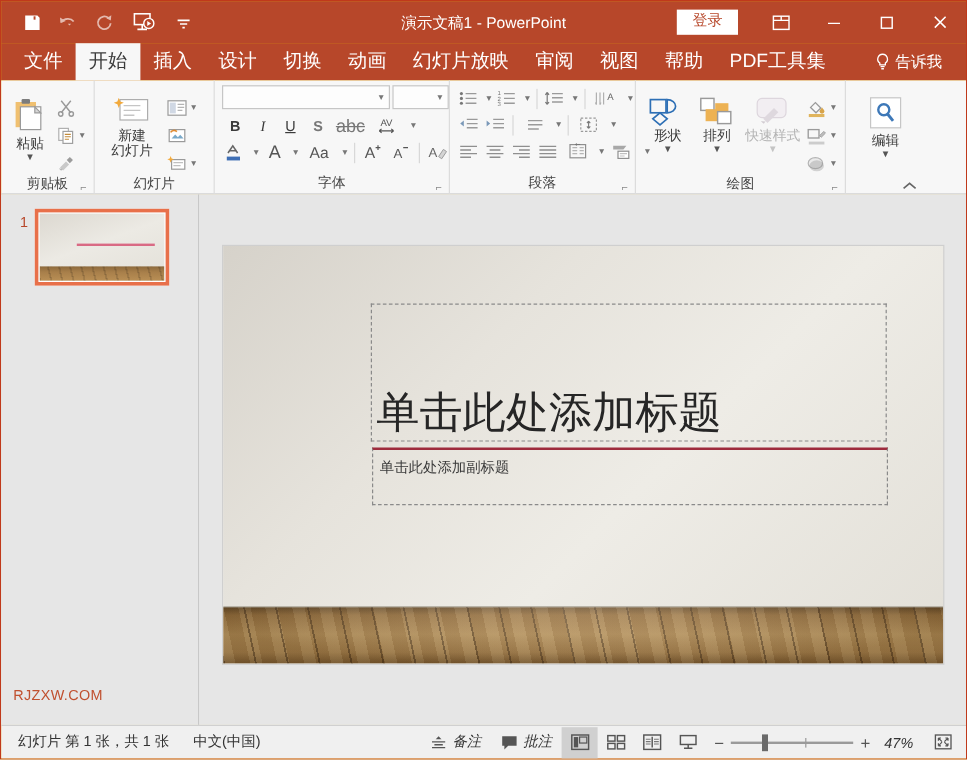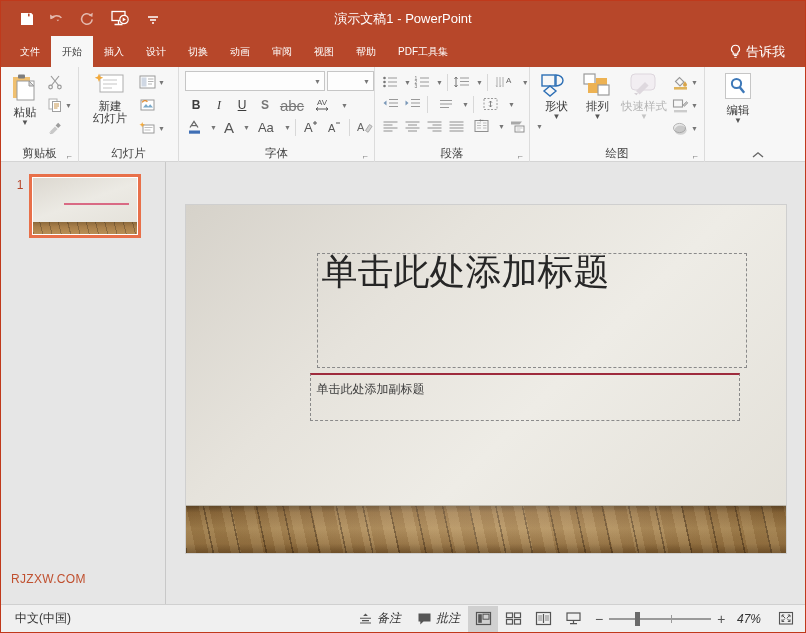--- a/index.html
+++ b/index.html
@@ -57,21 +57,21 @@
 
   
   .tabstrip {
     height: 31px; min-height: 31px;
     background: #b7472a;
     display: flex; align-items: flex-end;
     padding-left: 8px;
     position: relative;
   }
   .tab {
-    font-size: 10px; color: #fff;
+    font-size: 16px; color: #fff;
     padding: 0 11px;
     height: 31px; line-height: 31px;
     white-space: nowrap;
   }
   .tab.active {
     background: #f7f7f7; color: #3b3b3b;
   }
   .tab-right { margin-left: auto; display: flex; align-items: flex-start; padding-right: 10px; }
   .tell-me, .share {
     font-size: 13px; color: #fff;
@@ -86,21 +86,21 @@
     border-bottom: 1px solid #d4d4d4;
     display: flex;
     position: relative;
   }
   .rgroup {
     position: relative;
     height: 95px;
     display: flex; flex-direction: column;
     border-right: 1px solid #dcdcdc;
   }
-  .rgroup-body { flex: 1; display: flex; align-items: flex-start; padding: 2px 4px 0 4px; }
+  .rgroup-body { flex: 1; display: flex; align-items: flex-start; padding: 10px 4px 0 4px; }
   .rgroup-label {
     height: 16px; line-height: 15px;
     font-size: 11.5px; color: #444;
     text-align: center;
     position: relative;
   }
   .dialog-launcher {
     position: absolute; right: 4px; bottom: 1px;
     width: 9px; height: 9px; color: #888; font-size: 9px; line-height: 9px;
   }
@@ -213,22 +213,22 @@
   }
   .slide-floor:after {
     content:""; position:absolute; inset:0;
     background: radial-gradient(ellipse at 50% -20%, rgba(255,255,255,.22), rgba(0,0,0,.18) 78%);
   }
   .ph {
     position: absolute;
     border: 1px dashed #8a8a8a;
   }
   .ph-title {
-    left: 131px; top: 48px; width: 430px; height: 115px;
-    display: flex; 
+    left: 123px; top: 48px; width: 430px; height: 115px;
+    display: flex; align-items: flex-end;
   }
   .ph-title .t {
     font-size: 36px; color: #262626; line-height: 1;
     padding: 0 0 4px 4px;
     white-space: nowrap;
     font-family: "DejaVu Sans", sans-serif;
     font-weight: 300;
   }
   .ph-sub {
     left: 124px; top: 168px; width: 430px; height: 48px;
@@ -313,29 +313,54 @@
         <svg width="14" height="14" viewBox="0 0 14 14">
             <path d="M2 5h10M4 8h6M6 11h2" stroke="#fff" stroke-width="1.3" fill="none"></path>
           </svg>
       </div>
     </div>
     <div class="win-title">
       <span>演示文稿1</span>
       <span>-</span>
       <span>PowerPoint</span>
     </div>
+    <div class="tb-right">
+      <div class="signin">登录</div>
+      <div class="tb-icon">
+        <svg width="16" height="16" viewBox="0 0 16 16">
+            <rect x="1.5" y="2.5" width="13" height="11" fill="none" stroke="#fff" stroke-width="1.2"></rect>
+            <path d="M1.5 6h13M8 2.5v3.5" stroke="#fff" stroke-width="1.2"></path>
+          </svg>
+      </div>
+      <div class="tb-icon">
+        <svg width="14" height="14" viewBox="0 0 14 14">
+            <path d="M2 7.5h10" stroke="#fff" stroke-width="1.2"></path>
+          </svg>
+      </div>
+      <div class="tb-icon">
+        <svg width="14" height="14" viewBox="0 0 14 14">
+            <rect x="2.5" y="2.5" width="9" height="9" fill="none" stroke="#fff" stroke-width="1.2"></rect>
+          </svg>
+      </div>
+      <div class="tb-icon close">
+        <svg width="15" height="15" viewBox="0 0 15 15">
+            <path d="M3 3l9 9M12 3l-9 9" stroke="#fff" stroke-width="1.3"></path>
+          </svg>
+      </div>
+    </div>
   </div>
 
   <div class="tabstrip">
     <div class="tab">文件</div>
     <div class="tab active">开始</div>
     <div class="tab">插入</div>
     <div class="tab">设计</div>
     <div class="tab">切换</div>
     <div class="tab">动画</div>
+    <div class="tab">幻灯片放映</div>
     <div class="tab">审阅</div>
     <div class="tab">视图</div>
     <div class="tab">帮助</div>
     <div class="tab">PDF工具集</div>
     <div class="tab-right">
       <div class="tell-me">
         <span>
           <svg width="13" height="15" viewBox="0 0 13 15">
               <path d="M6.5 1.2a4 4 0 0 0-2.3 7.3v1.6h4.6V8.5A4 4 0 0 0 6.5 1.2z" fill="none" stroke="#fff" stroke-width="1.1"></path>
               <path d="M4.8 11.5h3.4M5.4 13.3h2.2" stroke="#fff" stroke-width="1.1"></path>
@@ -748,20 +773,21 @@
           <div class="t">单击此处添加标题</div>
         </div>
         <div class="ph ph-sub">
           <div class="s">单击此处添加副标题</div>
         </div>
       </div>
     </div>
   </div>
 
   <div class="statusbar">
+    <div class="sb-item">幻灯片 第 1 张，共 1 张</div>
     <div class="sb-item">中文(中国)</div>
     <div class="sb-right">
       <div class="sb-btn">
         <span>
           <svg width="15" height="14" viewBox="0 0 15 14">
               <path d="M7.5 1.5l2.4 2.6H5.1z" fill="#555"></path>
               <path d="M2 6.2h11M4 8.6h7M2 11h11" stroke="#555" stroke-width="1.1"></path>
             </svg>
         </span>
         <span>备注</span>

